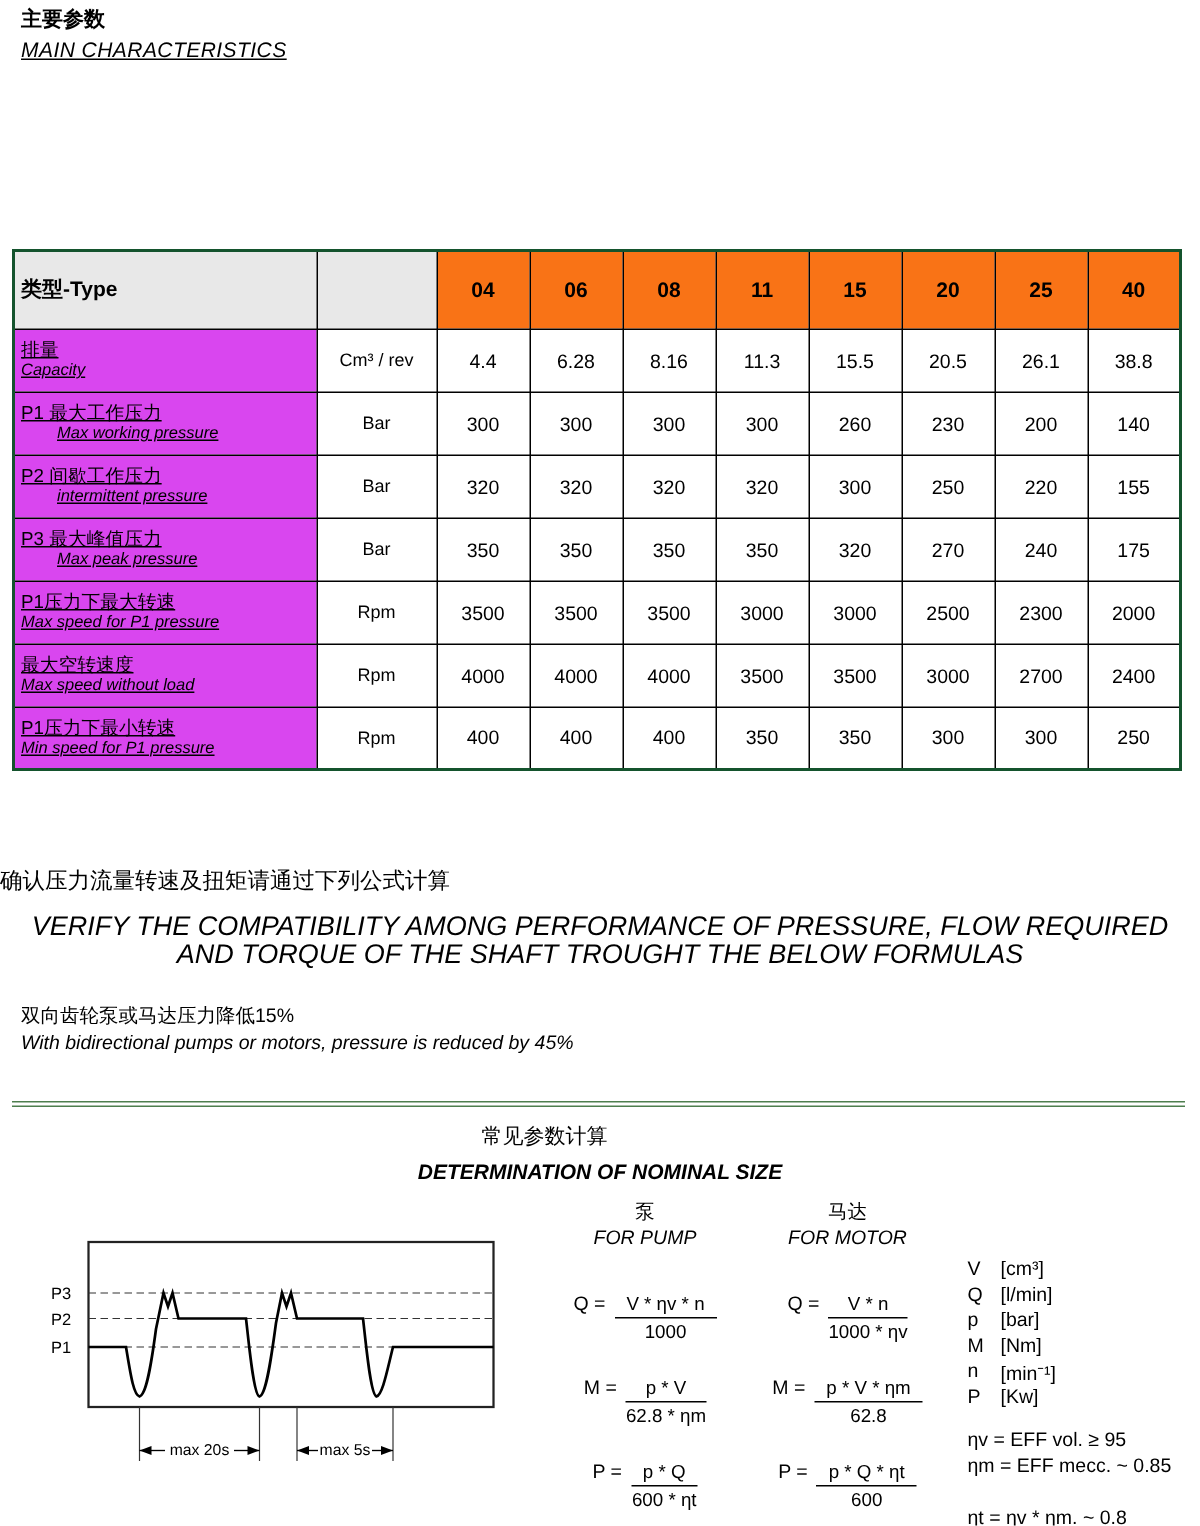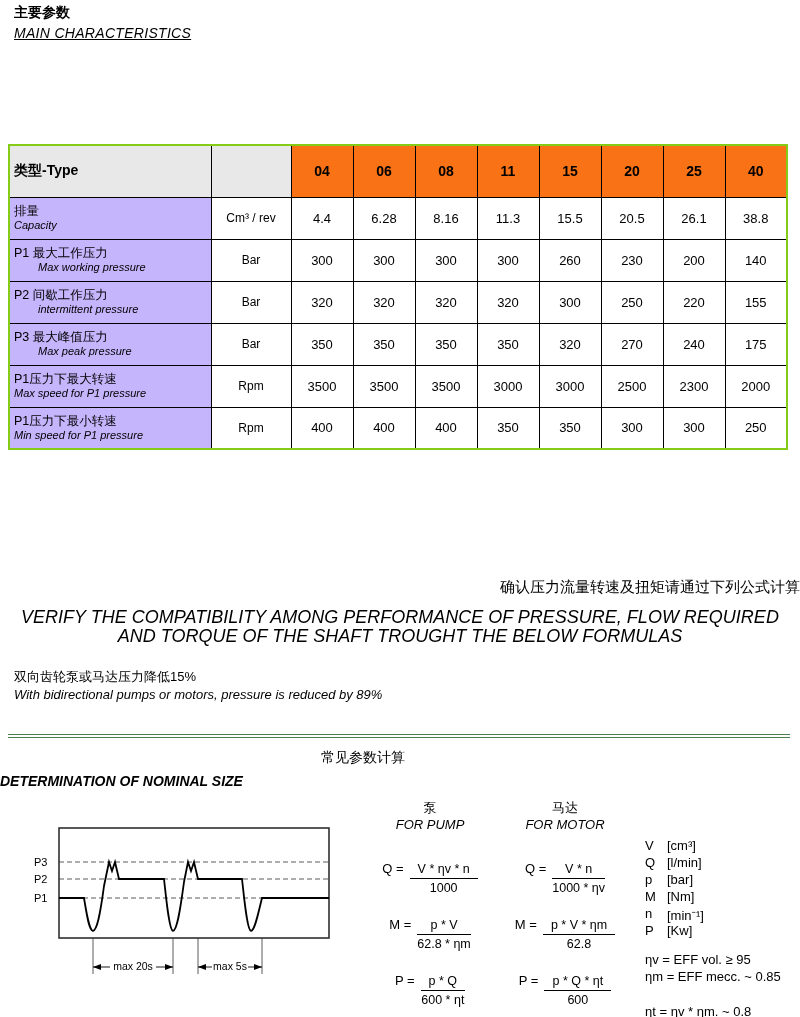--- a/index.html
+++ b/index.html
@@ -7,46 +7,46 @@
   body {
     width:800px; height:1017px; position:relative;
     background:#ffffff; color:#000;
     font-family:"Liberation Sans", sans-serif;
     overflow:hidden;
   }
   .hdr-zh { position:absolute; left:14px; top:4px; font-size:14px; font-weight:bold; }
   .hdr-en { position:absolute; left:14px; top:25px; font-size:14px; font-weight:normal;
             font-style:italic; text-decoration:underline; letter-spacing:.3px; }
 
-  table.chars { position:absolute; left:8px; top:144px; width:778px;
-                border-collapse:collapse; border:2px solid #84cc16; table-layout:fixed; }
+  table.chars { position:absolute; left:8px; top:166px; width:778px;
+                border-collapse:collapse; border:2px solid #14532d; table-layout:fixed; }
   .chars th, .chars td { border:1px solid #000; padding:2px 4px; overflow:hidden; }
   .chars thead th { height:52px; }
   .chars tbody td { height:42px; }
   .c-type { background:#e8e8e8; text-align:left; font-size:14px; font-weight:bold; padding-left:8px; }
   .c-unit-head { background:#e8e8e8; }
   .c-size { background:#f97316; text-align:center; font-size:14px; font-weight:bold; }
-  .c-label { background:#c4b5fd; text-align:left; padding-left:6px; }
+  .c-label { background:#d946ef; text-align:left; padding-left:6px;text-decoration:underline; }
   .c-label .zh { font-size:12.5px; line-height:15px; }
   .c-label .en { font-size:11px; font-style:italic; line-height:13px; }
   .c-label .en.ind { padding-left:24px; }
   .c-unit { text-align:center; font-size:12px; }
   .c-val { text-align:center; font-size:13px; }
 
-  .note-zh { position:absolute; top:578px; left:0; width:800px; text-align:right; font-size:15px; }
+  .note-zh { position:absolute; top:578px; left:0; width:800px; text-align:left; font-size:15px; }
   .note-en { position:absolute; top:608px; left:15px; width:770px; text-align:center;
              font-style:italic; font-size:18px; line-height:19px; }
   .bidir-zh { position:absolute; top:668px; left:14px; font-size:13px; }
   .bidir-en { position:absolute; top:687px; left:14px; font-size:13px; font-style:italic; }
 
   .divider { position:absolute; top:734px; left:8px; width:782px; height:4px;
              border-top:1px solid #4e7e4e; border-bottom:1px solid #4e7e4e; }
 
   .calc-zh { position:absolute; top:749px; left:0; width:726px; text-align:center; font-size:14px; }
-  .calc-en { position:absolute; top:773px; left:0; width:800px; 
+  .calc-en { position:absolute; top:773px; left:0; width:800px; text-align:center;
              font-size:14px; font-weight:bold; font-style:italic; }
 
   .chart { position:absolute; left:14px; top:820px; }
   .chart text { font-size:10.5px; fill:#000; font-family:"Liberation Sans", sans-serif; }
   .chart text.plabel { font-size:11px; }
   .chart .dash  { stroke:#333; stroke-width:0.8; stroke-dasharray:5 3; }
   .chart .guide { stroke:#333; stroke-width:0.8; }
   .chart .dim   { stroke:#000; stroke-width:0.9; }
   .chart polygon { fill:#000; }
 
@@ -164,40 +164,55 @@
         <td class="c-val">3500</td>
         <td class="c-val">3500</td>
         <td class="c-val">3000</td>
         <td class="c-val">3000</td>
         <td class="c-val">2500</td>
         <td class="c-val">2300</td>
         <td class="c-val">2000</td>
       </tr>
       <tr>
         <td class="c-label">
+          <div class="zh">最大空转速度</div>
+          <div class="en">Max speed without load</div>
+        </td>
+        <td class="c-unit">Rpm</td>
+        <td class="c-val">4000</td>
+        <td class="c-val">4000</td>
+        <td class="c-val">4000</td>
+        <td class="c-val">3500</td>
+        <td class="c-val">3500</td>
+        <td class="c-val">3000</td>
+        <td class="c-val">2700</td>
+        <td class="c-val">2400</td>
+      </tr>
+      <tr>
+        <td class="c-label">
           <div class="zh">P1压力下最小转速</div>
           <div class="en">Min  speed for P1 pressure</div>
         </td>
         <td class="c-unit">Rpm</td>
         <td class="c-val">400</td>
         <td class="c-val">400</td>
         <td class="c-val">400</td>
         <td class="c-val">350</td>
         <td class="c-val">350</td>
         <td class="c-val">300</td>
         <td class="c-val">300</td>
         <td class="c-val">250</td>
       </tr>
     </tbody>
 </table>
 
 <div class="note-zh">确认压力流量转速及扭矩请通过下列公式计算</div>
 <div class="note-en">VERIFY THE COMPATIBILITY AMONG PERFORMANCE OF PRESSURE, FLOW REQUIRED AND TORQUE OF THE SHAFT TROUGHT THE BELOW FORMULAS</div>
 <div class="bidir-zh">双向齿轮泵或马达压力降低15%</div>
-<div class="bidir-en">With bidirectional pumps or motors, pressure is reduced by 89%</div>
+<div class="bidir-en">With bidirectional pumps or motors, pressure is reduced by 45%</div>
 
 <div class="divider"></div>
 
 <div class="calc-zh">常见参数计算</div>
 <div class="calc-en">DETERMINATION OF NOMINAL SIZE</div>
 
 <svg class="chart" width="340" height="180" viewBox="0 0 340 180">
   <rect x="45" y="8" width="270" height="110" fill="none" stroke="#222" stroke-width="1.5"></rect>
   <line class="dash" x1="45" y1="42" x2="315" y2="42"></line>
   <line class="dash" x1="45" y1="59" x2="315" y2="59"></line>

